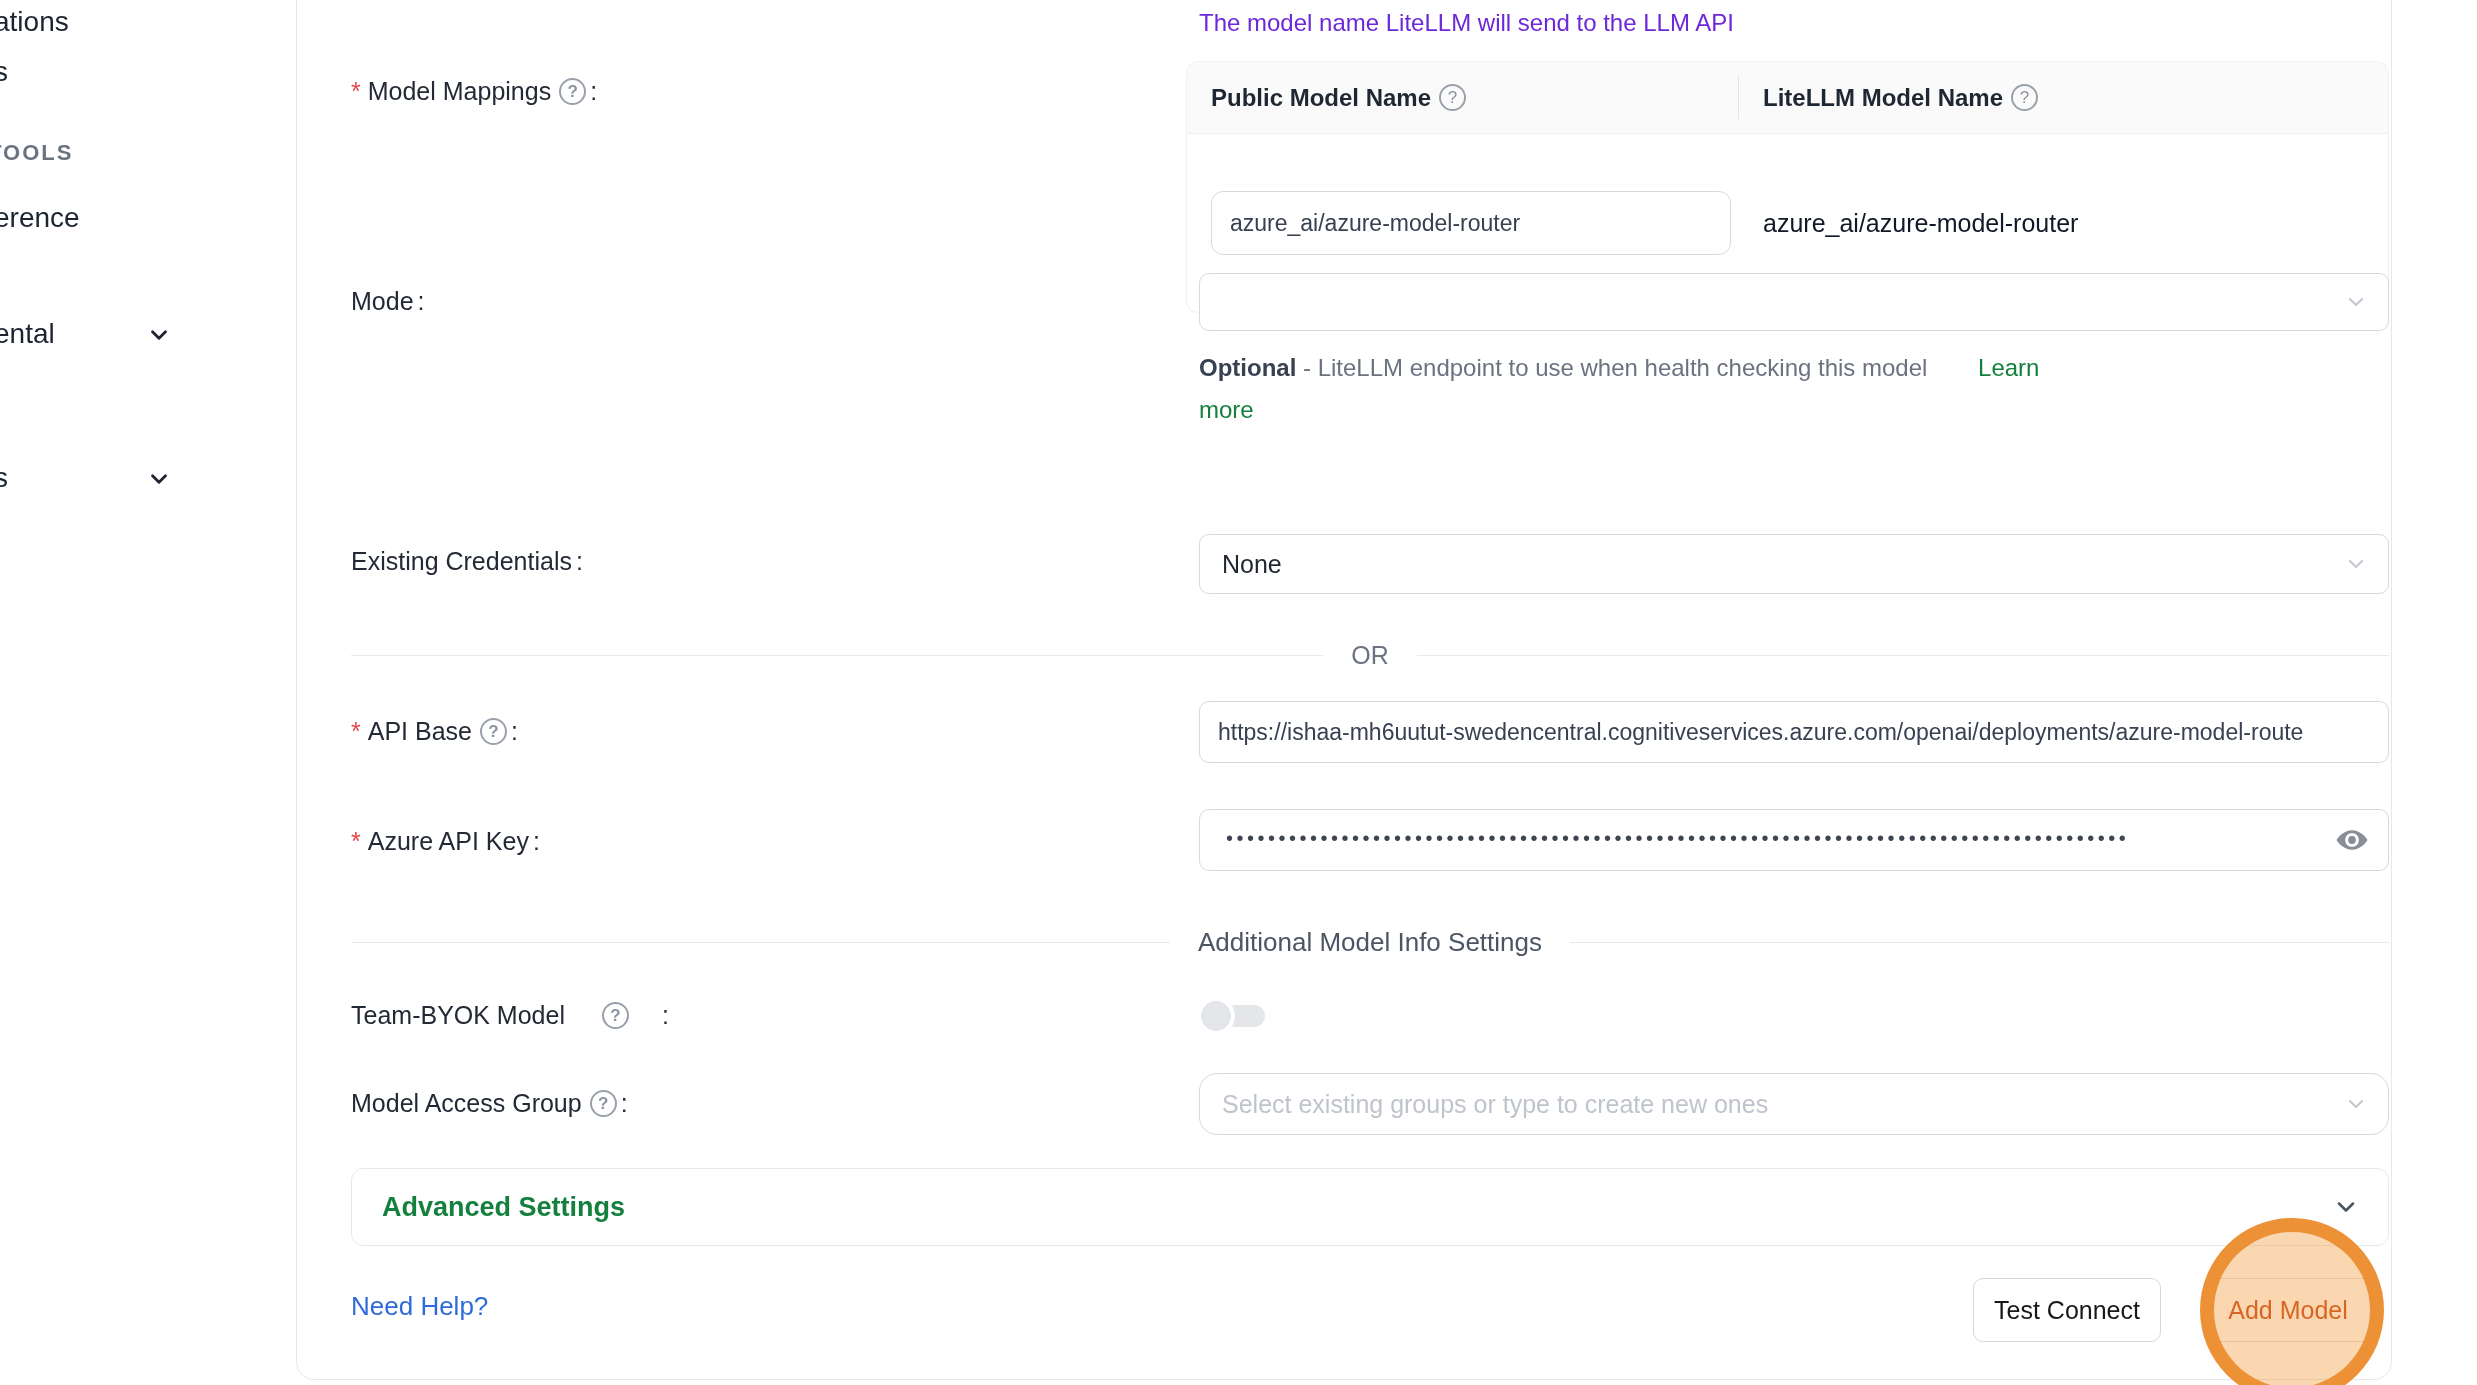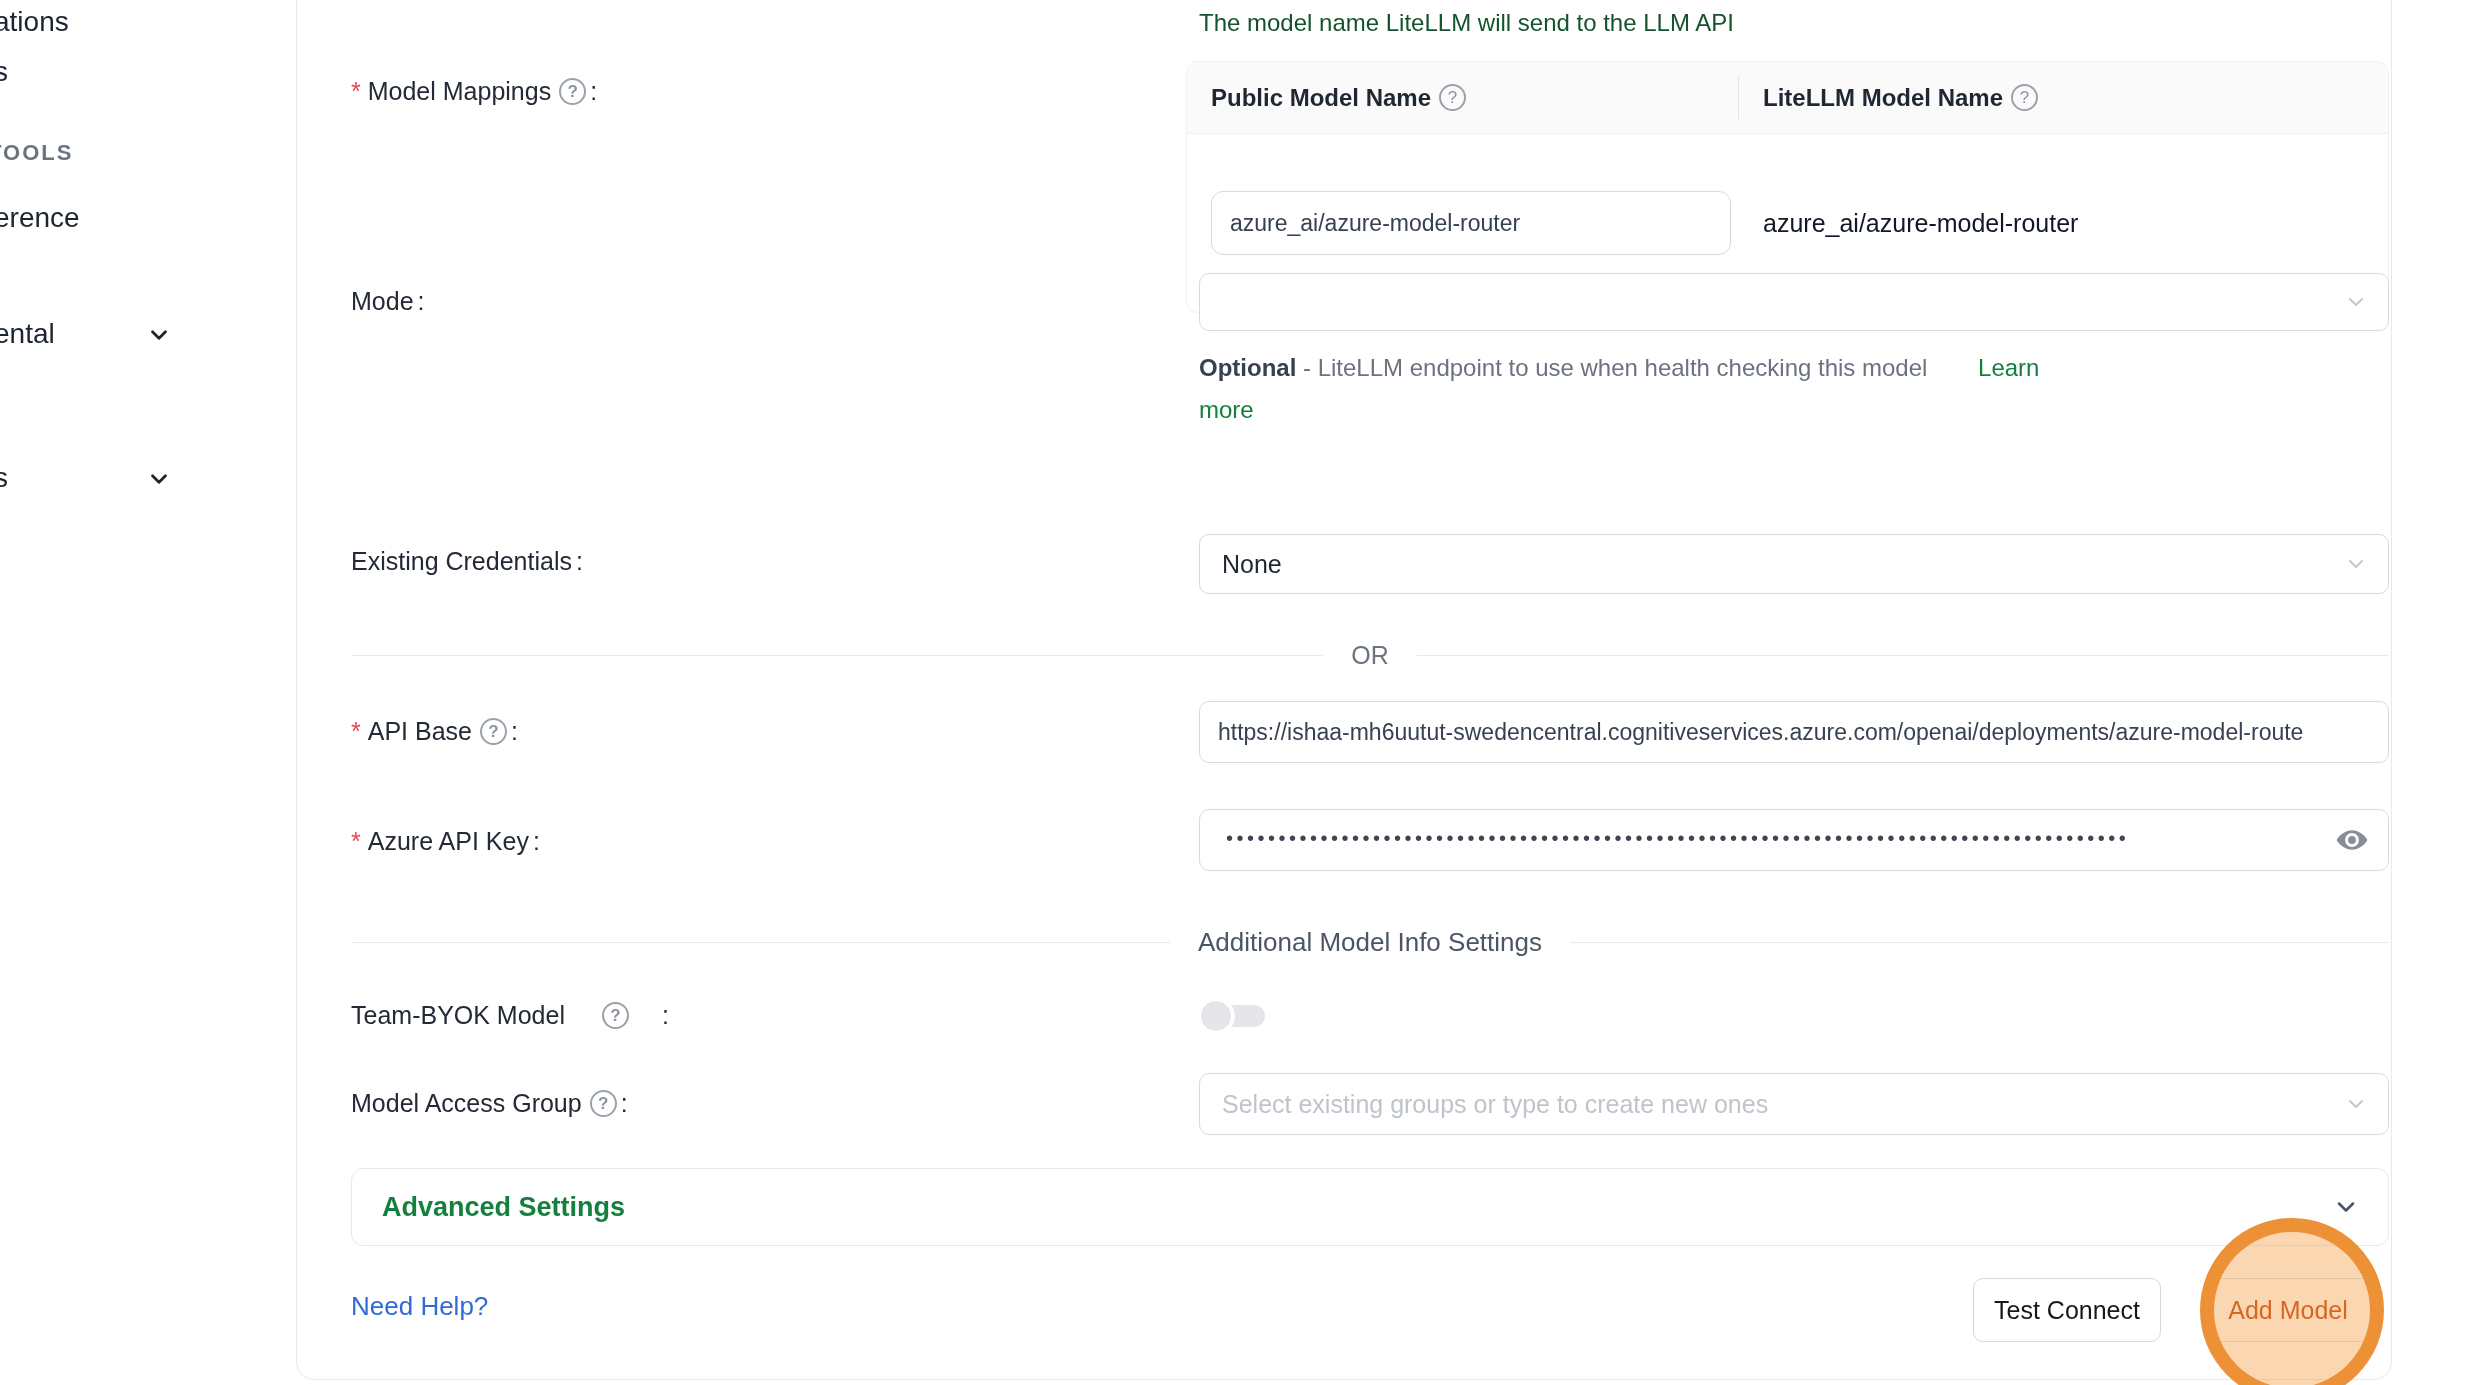--- a/index.html
+++ b/index.html
@@ -20,21 +20,21 @@
     border:1px solid #e7e8ea; border-radius:18px; }
 
   .row-label { position:absolute; left:54px; font-size:25px; color:#232a35; display:flex;
     align-items:center; white-space:nowrap; }
   .req { color:#e5484d; margin-right:7px; font-size:25px; }
   .colon { margin-left:4px; }
   .qicon { display:inline-flex; align-items:center; justify-content:center; width:27px; height:27px;
     border:2px solid #9aa1ab; border-radius:50%; color:#8b939e; font-size:17px; font-weight:600;
     margin-left:8px; flex:none; }
 
-  .muted { color:#14532d; }
+  .muted { color:#6d28d9; }
 
   .control { position:absolute; left:902px; width:1190px; background:#fff; border:1px solid #d9d9d9;
     border-radius:10px; display:flex; align-items:center; padding:0 22px; font-size:25px; color:#1f2733; }
   .control .chev-select { position:absolute; right:20px; top:50%; transform:translateY(-50%); }
   .placeholder { color:#bfc4cc; }
 
   .divider { position:absolute; left:54px; width:2038px; display:flex; align-items:center;
     font-size:25px; color:#6b7280; }
   .divider::before,.divider::after { content:""; flex:1; height:1px; background:#e8e9eb; }
   .divider span { padding:0 28px; white-space:nowrap; }
@@ -240,21 +240,21 @@
     <div class="toggle" style="top:1050px;">
       <span class="track"></span>
       <span class="knob"></span>
     </div>
 
     <div class="row-label" style="top:1138px;">
       <span>Model Access Group</span>
       <span class="qicon">?</span>
       <span class="colon">:</span>
     </div>
-    <div class="control" style="top:1122px; height:62px;">
+    <div class="control" style="top:1122px; height:62px;border-radius:18px;">
       <span class="placeholder">Select existing groups or type to create new ones</span>
       <span class="chev-select">
         <svg width="24" height="24" viewBox="0 0 24 24" fill="none" stroke="#c3c7cf" stroke-width="2" stroke-linecap="round" stroke-linejoin="round">
             <path d="M6 9l6 6 6-6"></path>
           </svg>
       </span>
     </div>
 
     <div class="adv-panel">
       <span class="adv-title">Advanced Settings</span>

